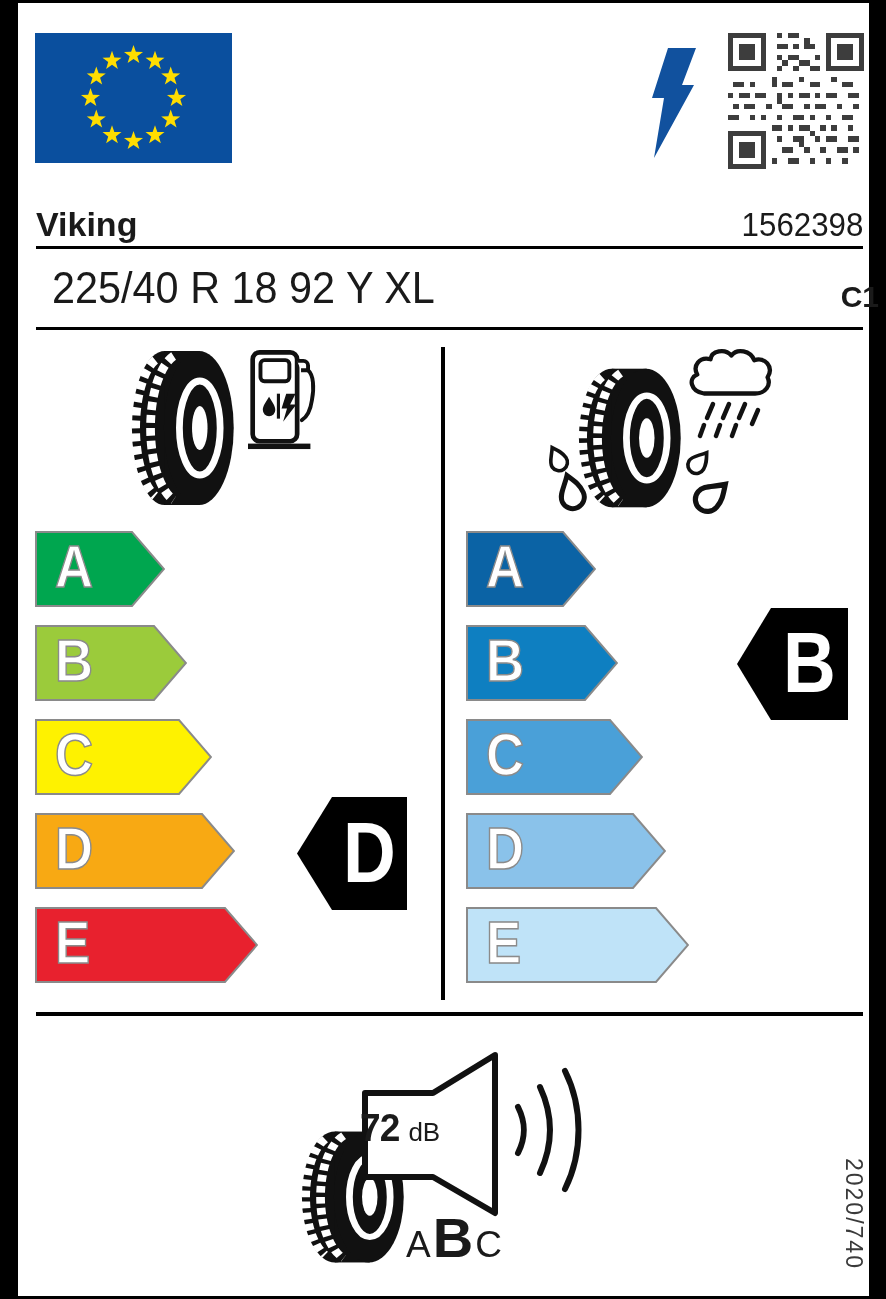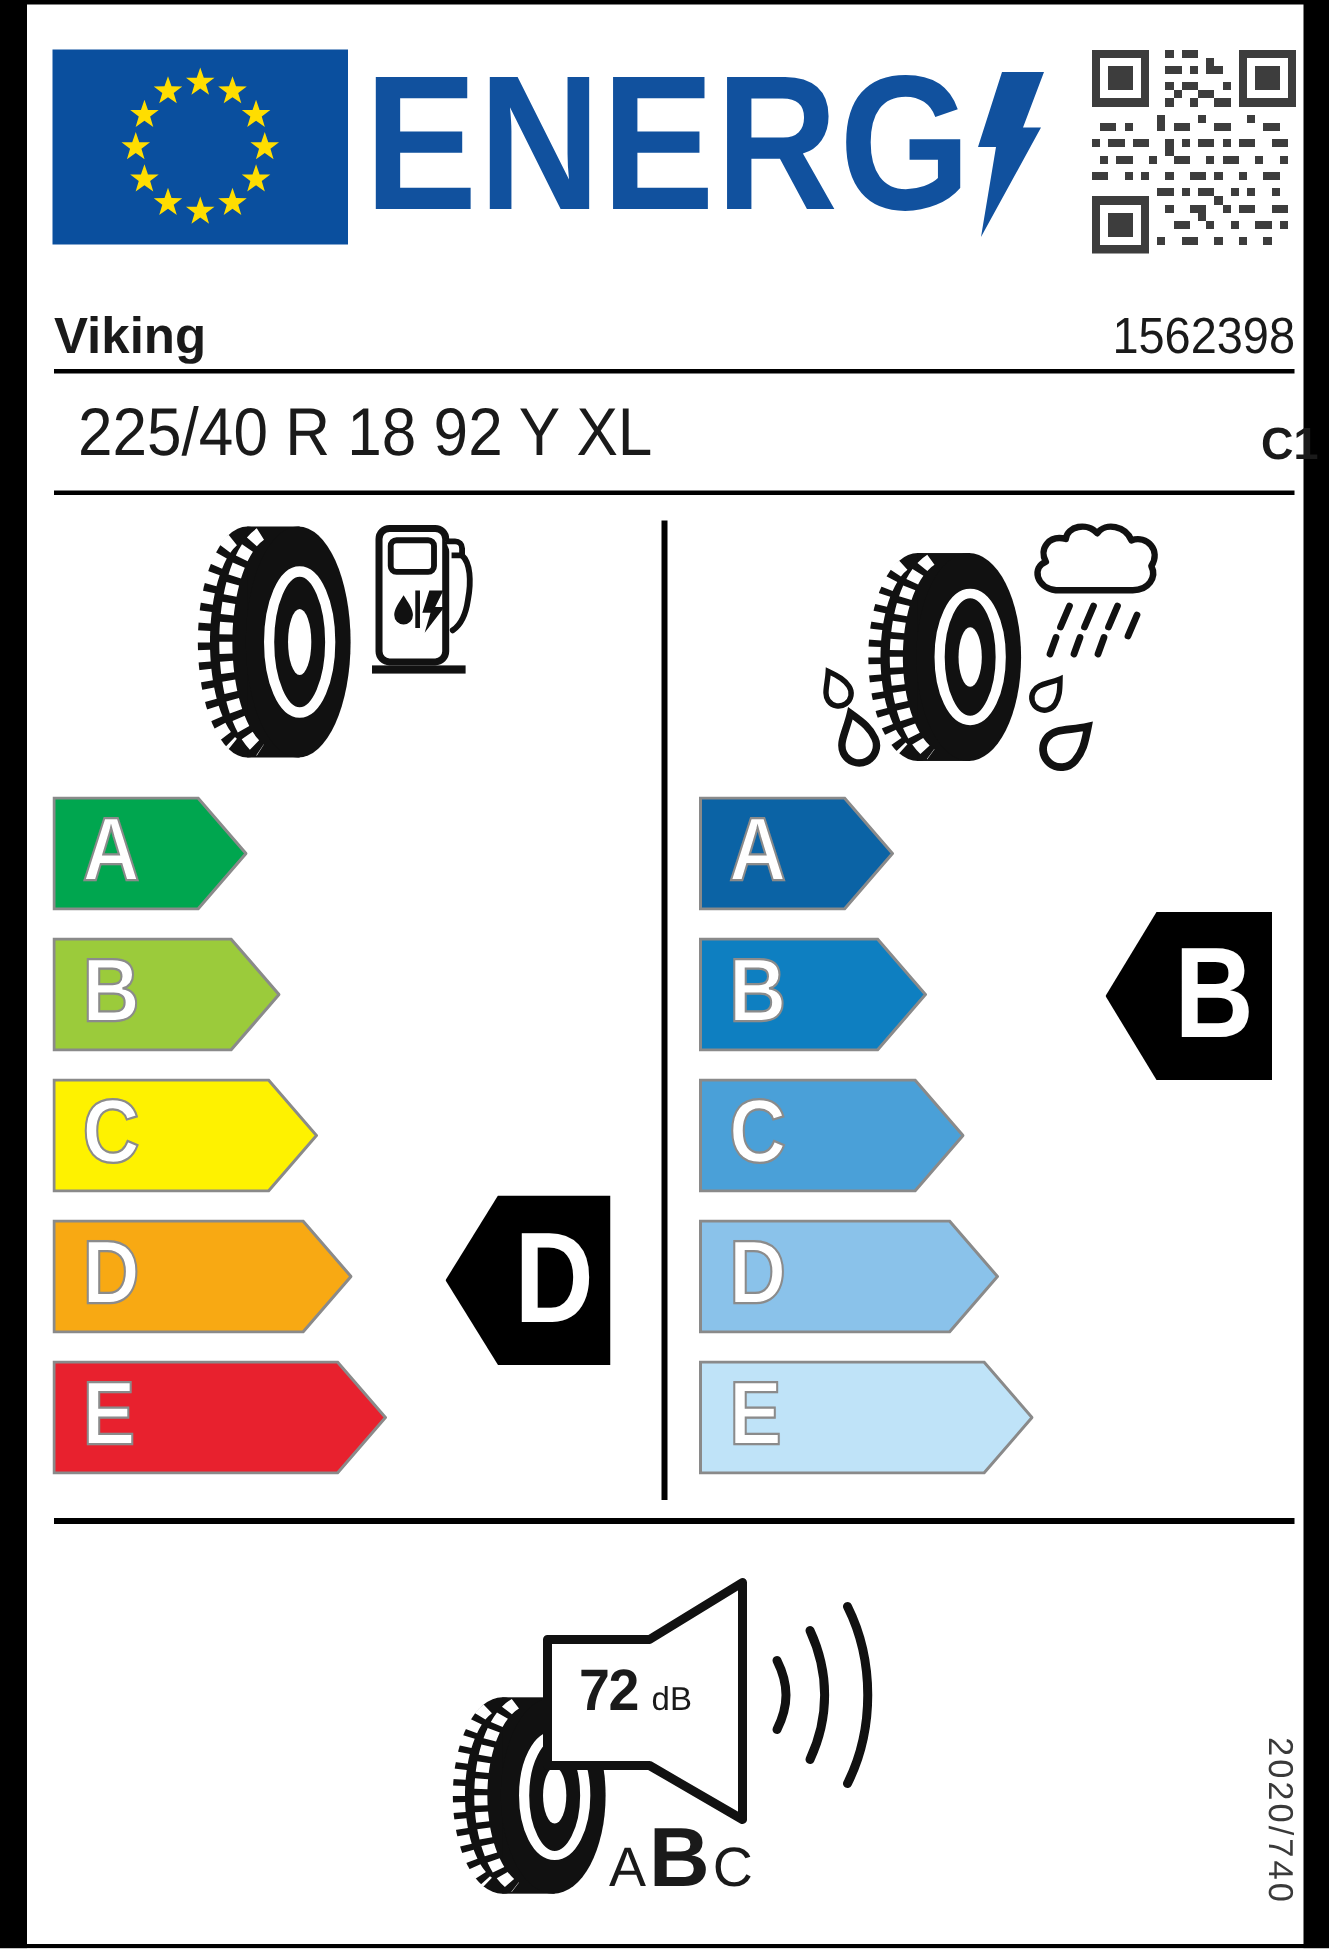--- a/index.html
+++ b/index.html
@@ -59,24 +59,24 @@
   .indicator{position:absolute;}
   .ind-fuel{left:297px;top:797px;width:110px;height:113px;}
   .ind-wet{left:737px;top:608px;width:111px;height:112px;}
   .indicator .rating-letter{
     position:absolute;left:46px;top:50%;
     font-size:86px;font-weight:700;color:#fff;line-height:1;
     transform:translateY(-52%) scaleX(0.85);transform-origin:left center;
   }
 
   .icon-noise{position:absolute;left:295px;top:1045px;}
-  .noise-value{position:absolute;left:386px;top:1106px;width:116px;height:50px;
+  .noise-value{position:absolute;left:360px;top:1106px;width:116px;height:50px;
     display:flex;align-items:baseline;justify-content:flex-start;gap:7px;}
   .noise-db{font-size:39px;font-weight:700;letter-spacing:-1px;transform:scaleX(0.95);transform-origin:left bottom;}
-  .noise-unit{font-size:22px;font-weight:400;}
+  .noise-unit{font-size:26px;font-weight:400;}
   .noise-classes{position:absolute;left:406px;top:1205px;width:110px;height:60px;
     display:flex;align-items:baseline;gap:2px;}
   .nc{font-size:37px;font-weight:400;}
   .nc-active{font-size:56px;font-weight:800;}
   .regulation{
     position:absolute;left:840px;top:1158px;height:120px;
     writing-mode:vertical-rl;font-size:23px;letter-spacing:2px;color:#3a3a3a;
   }
 </style>
 </head>
@@ -141,23 +141,20 @@
         <use href="#star" transform="translate(98.5,108)"></use>
         <use href="#star" transform="translate(77,102.2)"></use>
         <use href="#star" transform="translate(61.3,86.5)"></use>
         <use href="#star" transform="translate(55.5,65)"></use>
         <use href="#star" transform="translate(61.3,43.5)"></use>
         <use href="#star" transform="translate(77,27.8)"></use>
       </g>
     </svg>
   </div>
 
-  <div class="energy-logo">
-    <span class="word" style="color: rgb(17, 81, 158);">ENERG</span>
-  </div>
   <svg class="bolt" width="46" height="112" viewBox="0 0 46 112">
     <polygon points="16,0 44,0 30,37 42,37 2,110 12,50 0,50" style="fill: rgb(17, 81, 158);"></polygon>
   </svg>
 
   <svg class="qr" viewBox="0 0 25 25" shape-rendering="crispEdges">
     <g style="fill: rgb(61, 61, 61);">
       <path fill-rule="evenodd" d="M0,0h7v7h-7zM1,1h5v5h-5z"></path>
         <rect x="2" y="2" width="3" height="3"></rect>
       <path fill-rule="evenodd" d="M18,0h7v7h-7zM19,1h5v5h-5z"></path>
         <rect x="20" y="2" width="3" height="3"></rect>

